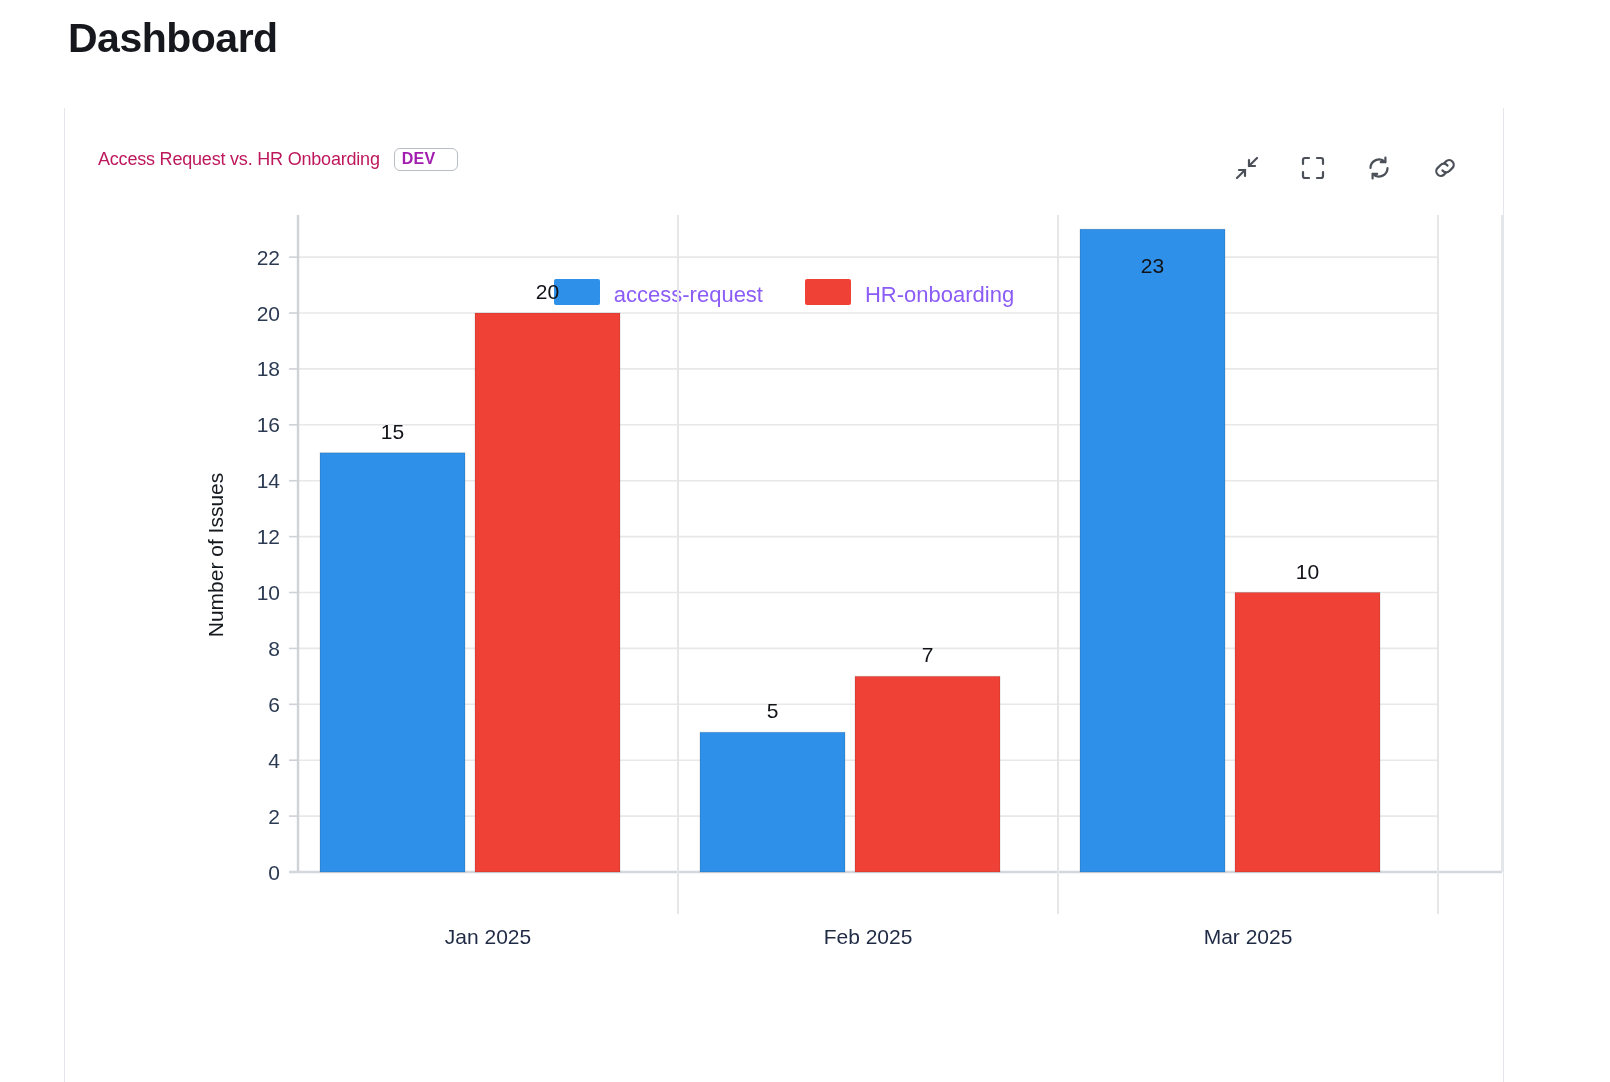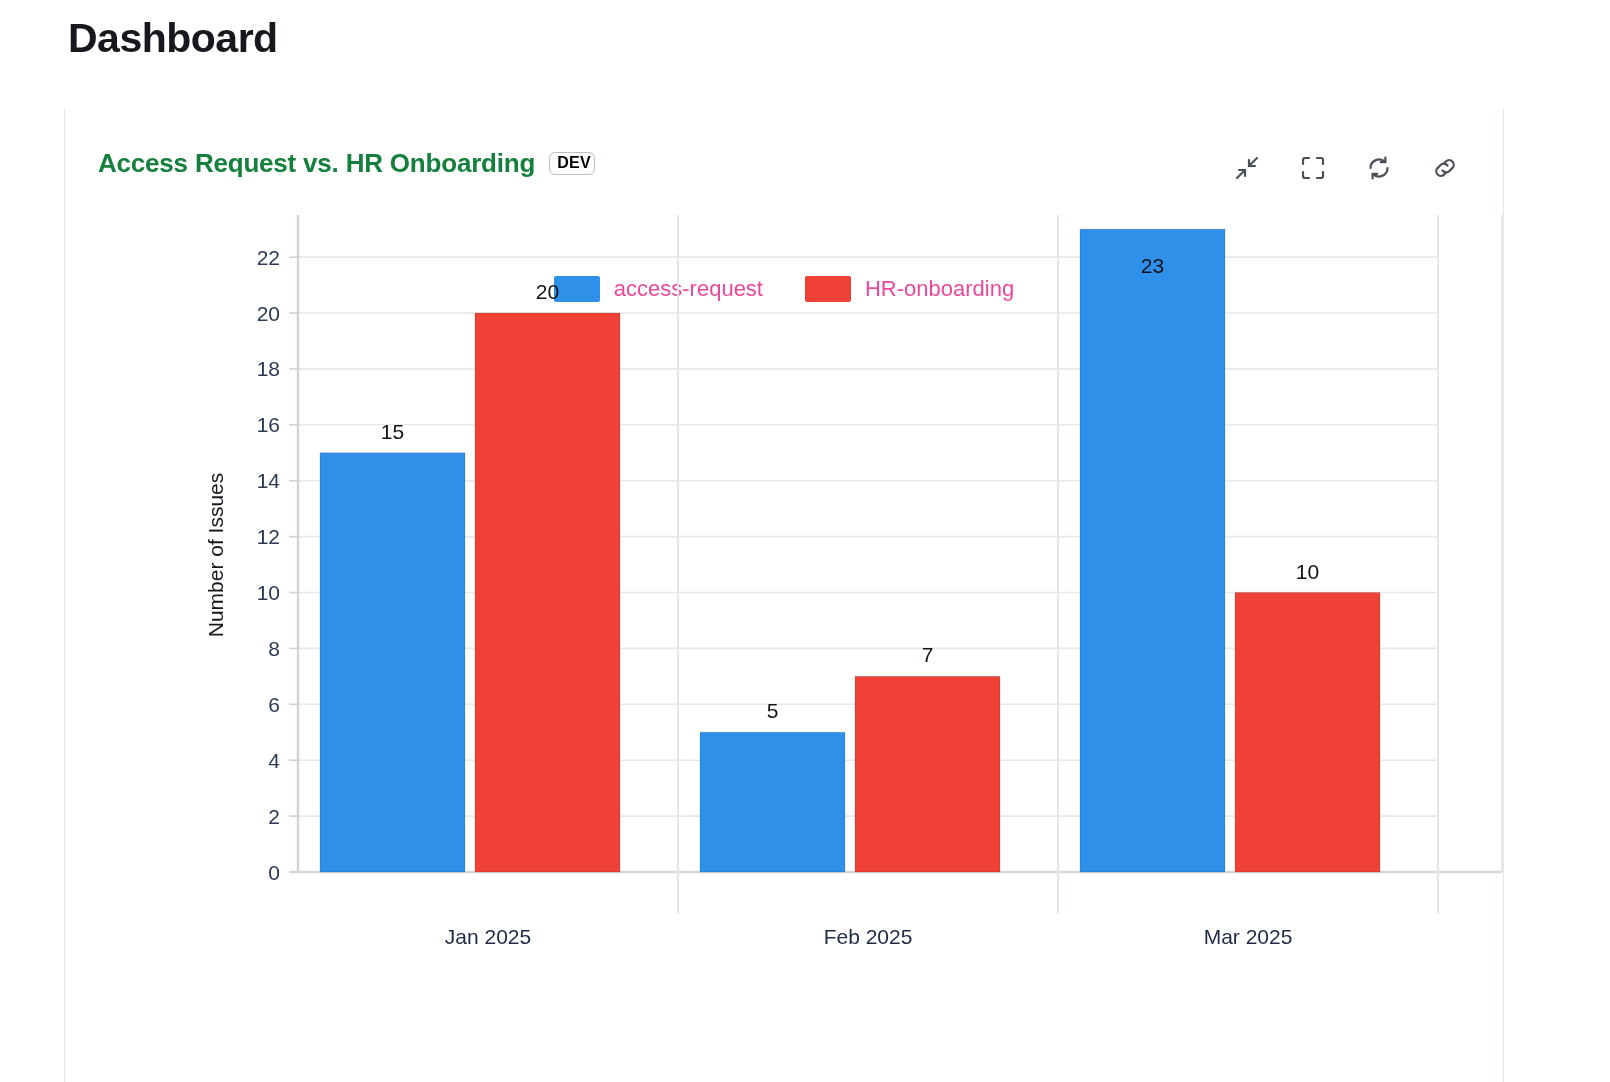--- a/index.html
+++ b/index.html
@@ -65,33 +65,33 @@
   }
   .card-title-wrap {
     position: absolute;
     left: 33px;
     top: 40px;
     display: flex;
     align-items: center;
     gap: 14px;
   }
   .card-title {
-    font-size: 26px;
-    font-weight: bold;
-    color: #15803d;
+    font-size: 18px;
+    font-weight: normal;
+    color: #be185d;
     letter-spacing: -0.2px;
     white-space: nowrap;
   }
   .dev-badge {
     font-size: 16px;
     font-weight: bold;
-    color: #000000;
+    color: #a21caf;
     border: 1.6px solid #b9bdc4;
     border-radius: 6px;
-    padding: 2px 3px 3px 7px;
+    padding: 2px 21px 3px 7px;
     line-height: 1;
     letter-spacing: 0.3px;
   }
 
   .card-actions {
     position: absolute;
     right: 44px;
     top: 46px;
     display: flex;
     align-items: center;
@@ -134,22 +134,23 @@
     gap: 14px;
     cursor: pointer;
   }
   .legend-swatch {
     width: 46px;
     height: 26px;
     border-radius: 2px;
   }
   .legend-label {
     font-size: 22px;
-    color: #ec4899;
+    color: #8b5cf6;
     white-space: nowrap;
+    margin-top: 6px;
   }
 
   
   .plot-wrap {
     position: absolute;
     left: 0;
     top: 0;
     width: 100%;
     height: 100%;
   }

